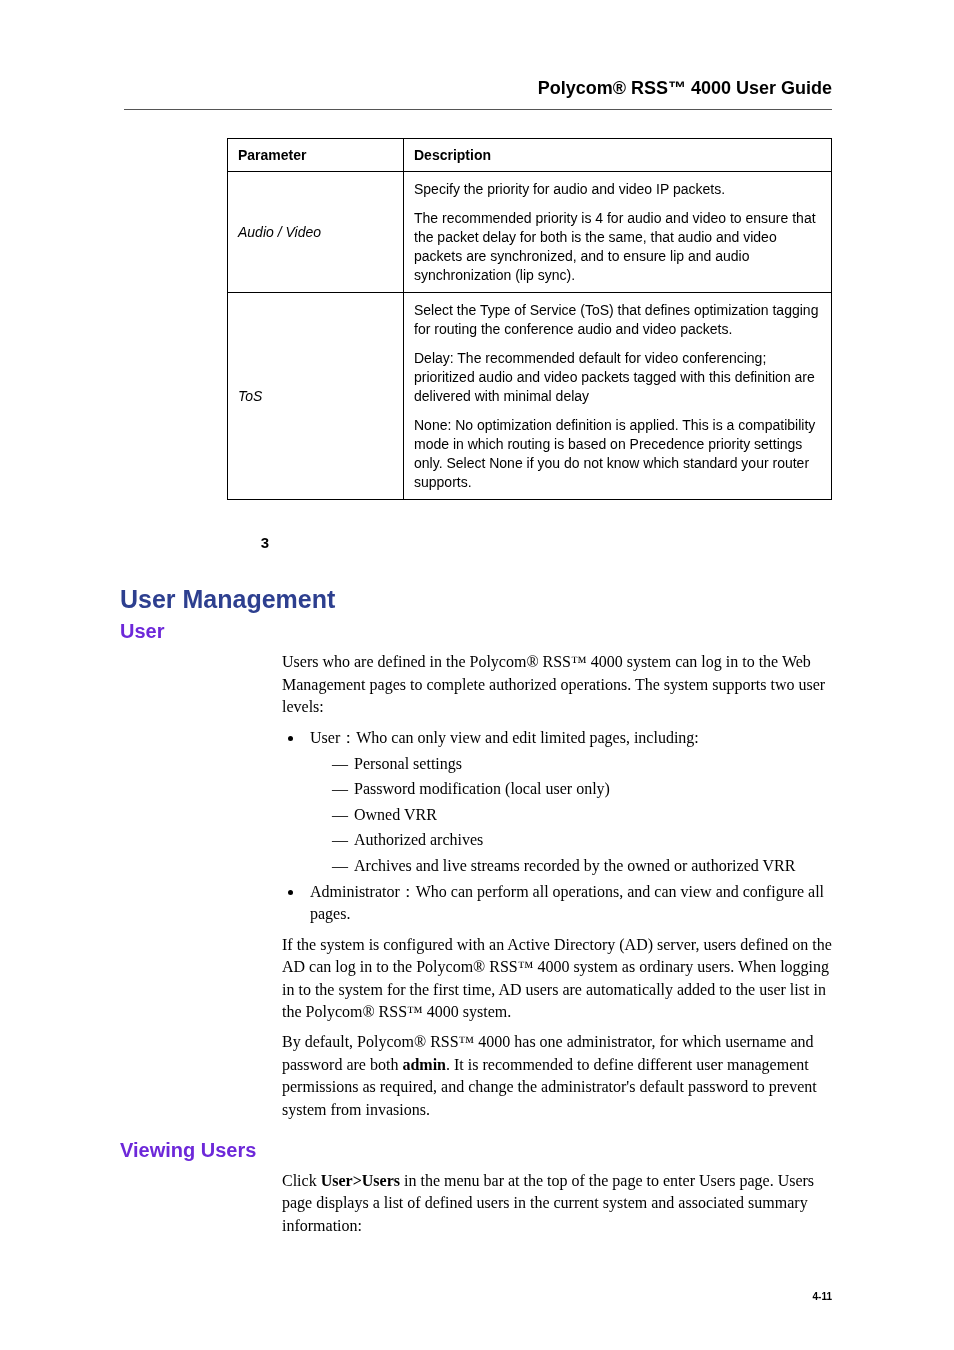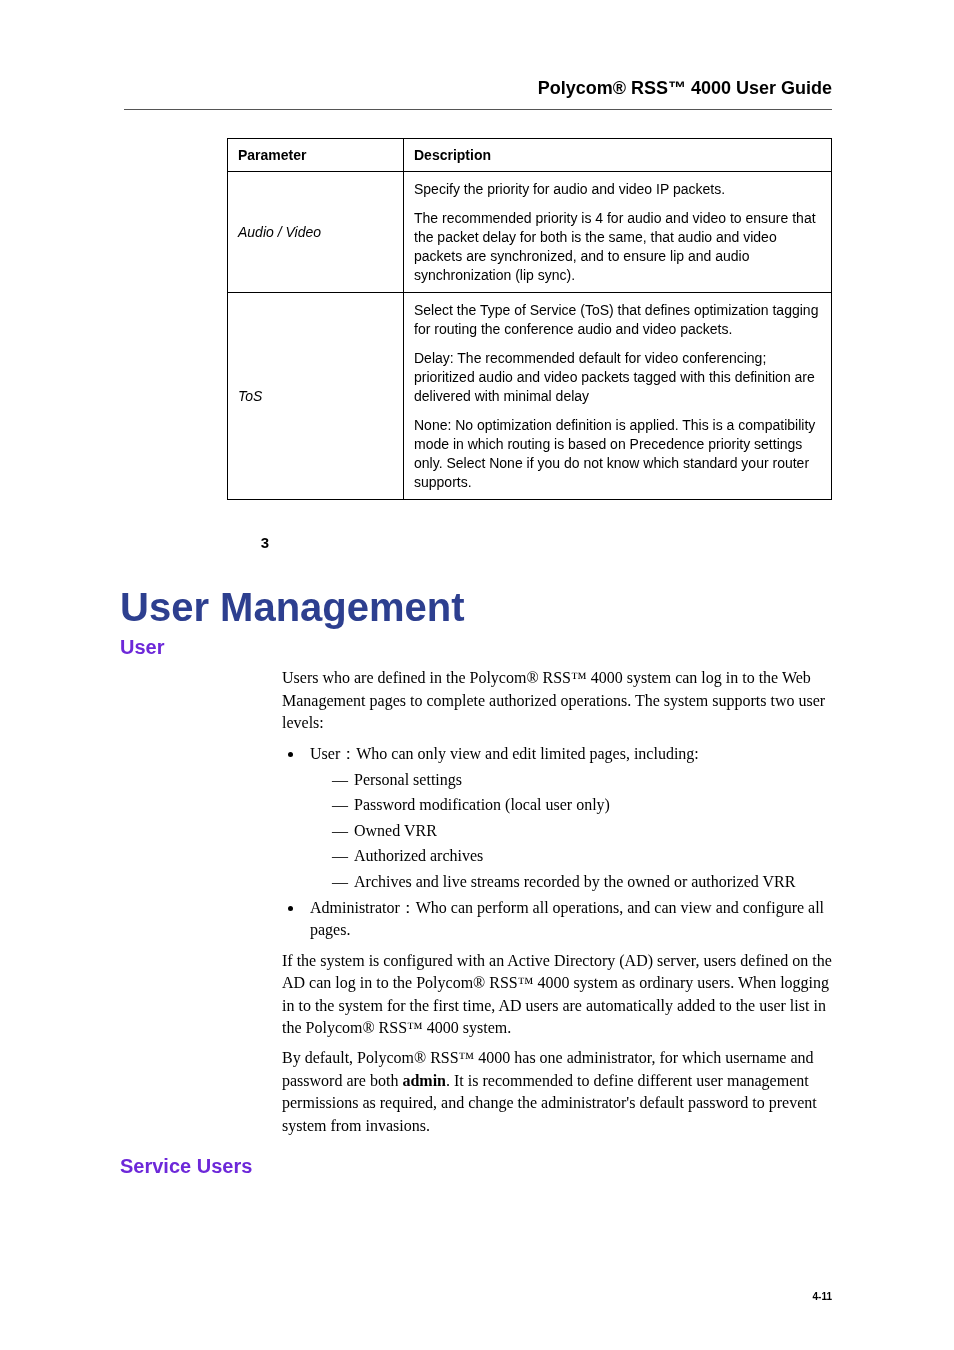--- a/index.html
+++ b/index.html
@@ -72,21 +72,21 @@
     padding-right: 18px;
   }
   .step .txt {
     flex: 1;
     font-size: 16px;
     line-height: 1.4;
   }
   h1.section {
     font-family: Arial, Helvetica, sans-serif;
     color: #2d3f8f;
-    font-size: 40px;
+    font-size: 25px;
     font-weight: bold;
     margin: 34px 0 6px 0;
   }
   h2.sub {
     font-family: Arial, Helvetica, sans-serif;
     color: #6d28d9;
     font-size: 20px;
     font-weight: bold;
     margin: 4px 0 8px 0;
   }
@@ -188,17 +188,22 @@
       <li>Administrator：Who can perform all operations, and can view and configure all pages.</li>
     </ul>
 
     <p style="margin-top:2px">If the system is configured with an Active Directory (AD) server, users defined on the AD can log in to the Polycom® RSS™ 4000 system as ordinary users. When logging in to the system for the first time, AD users are automatically added to the user list in the Polycom® RSS™ 4000 system.</p>
 
     <p>
       <span>By default, Polycom® RSS™ 4000 has one administrator, for which username and password are both </span><b>admin</b><span>. It is recommended to define different user management permissions as required, and change the administrator's default password to prevent system from invasions.</span>
     </p>
   </div>
 
-  <h2 class="sub" style="margin-top:18px">Service Users</h2>
-
+  <h2 class="sub" style="margin-top:18px">Viewing Users</h2>
+
+  <div class="body-indent">
+    <p>
+      <span>Click </span><b>User&gt;Users</b><span> in the menu bar at the top of the page to enter Users page. Users page displays a list of defined users in the current system and associated summary information:</span>
+    </p>
+  </div>
 
   <div class="pagenum">4-11</div>
 </div>
 
 </body></html>

